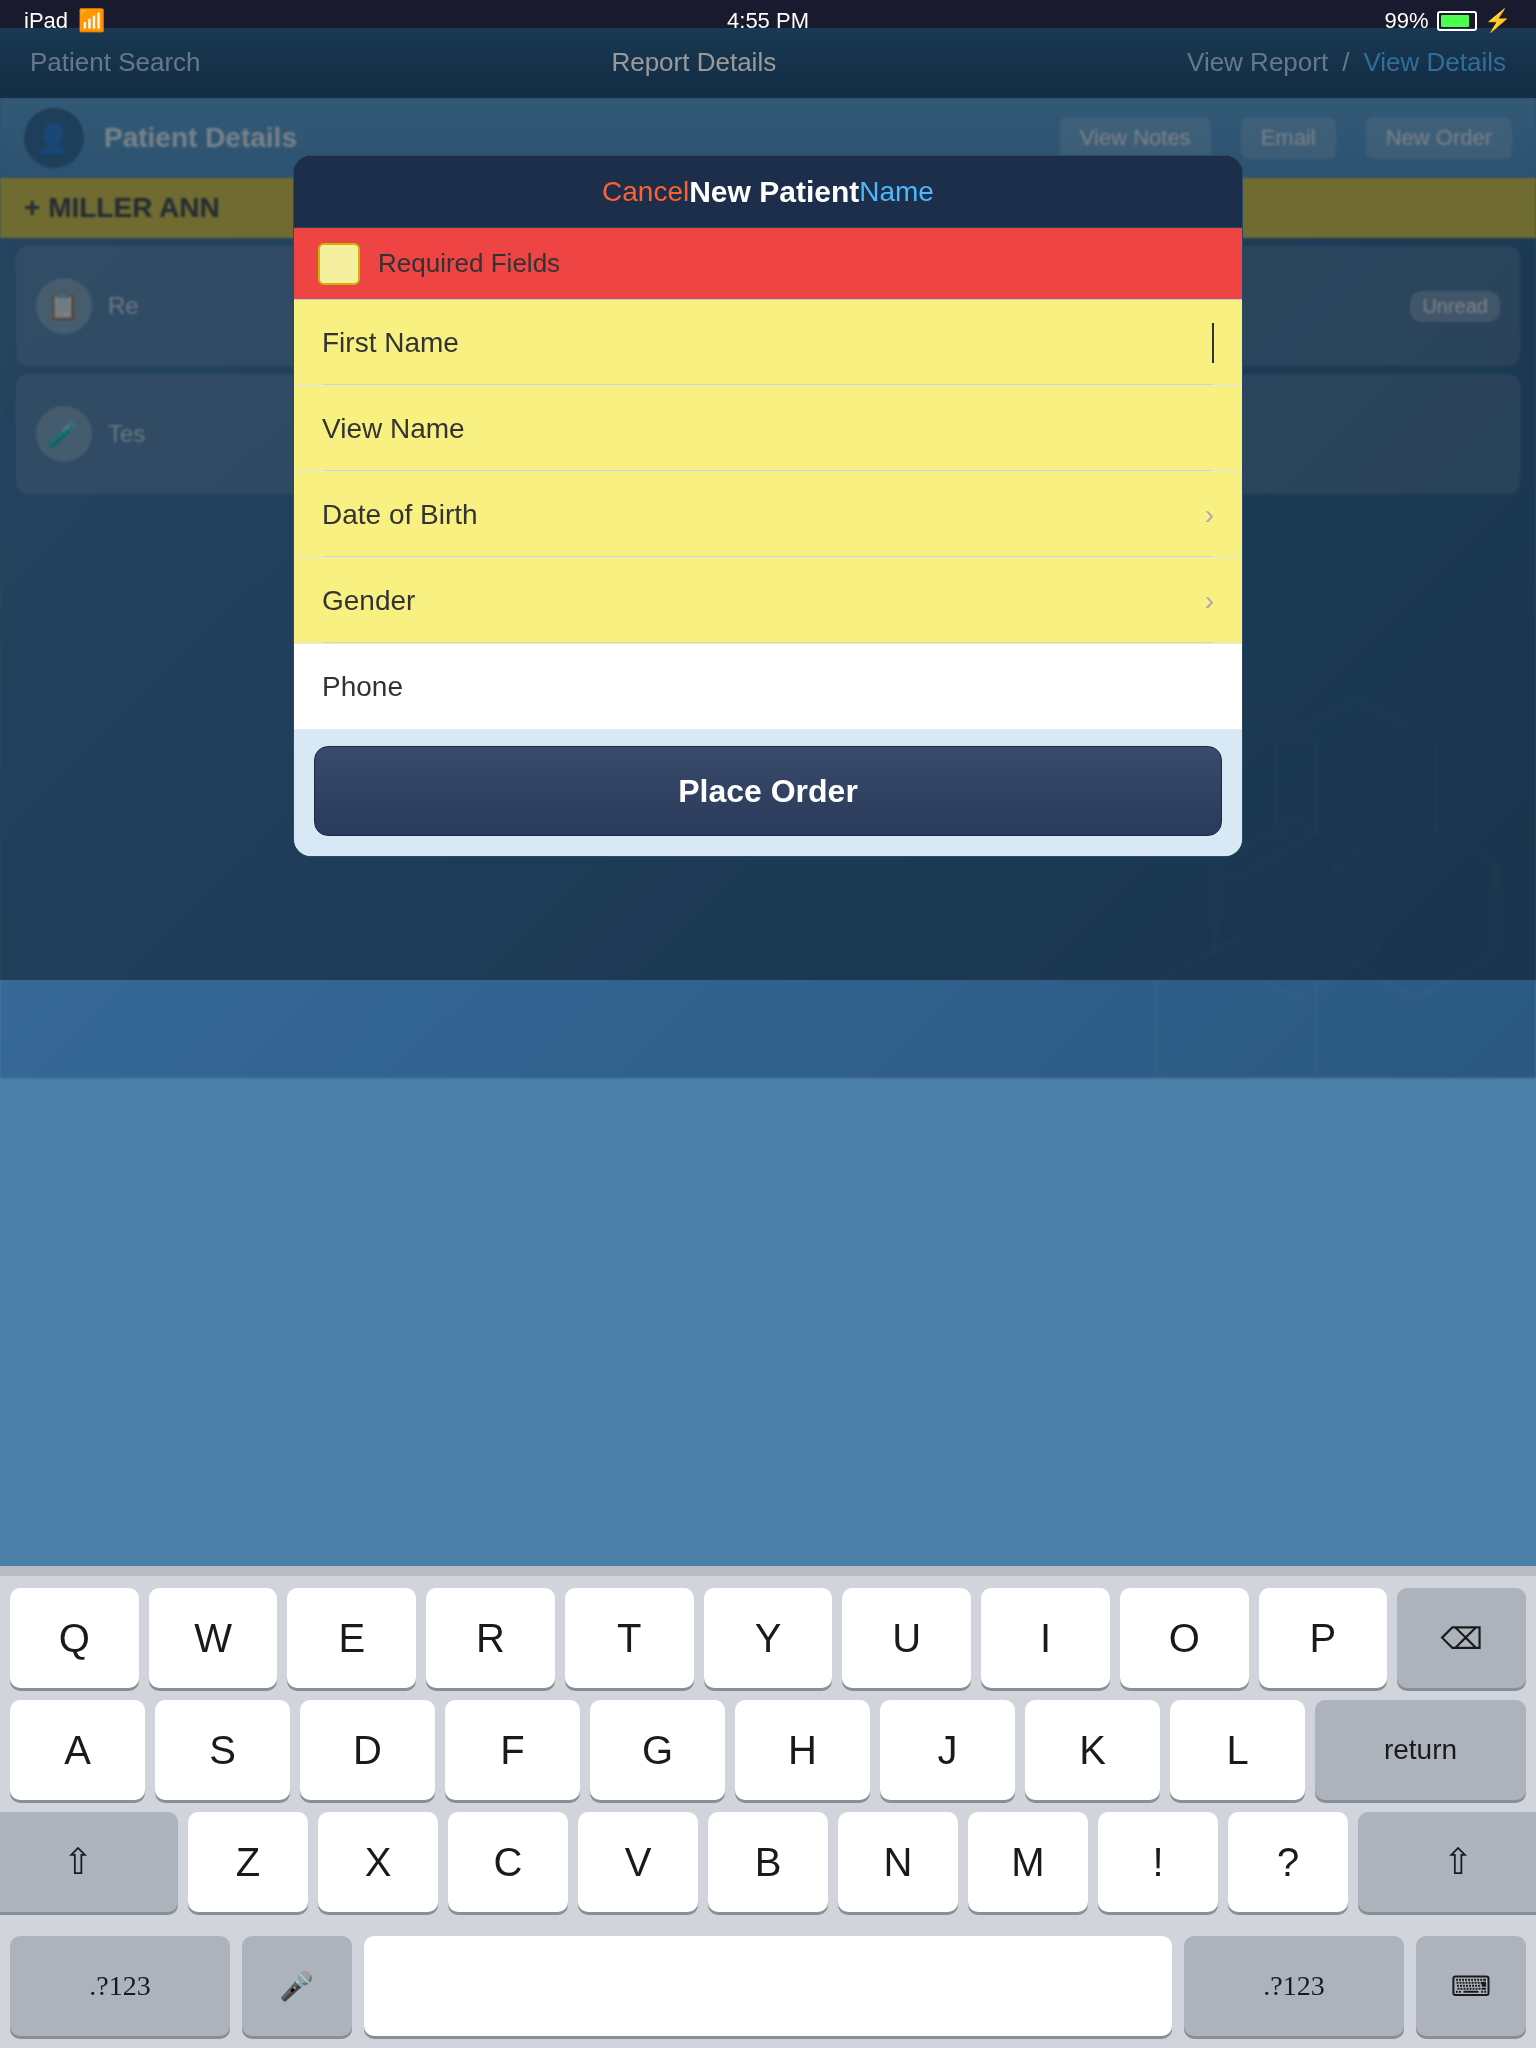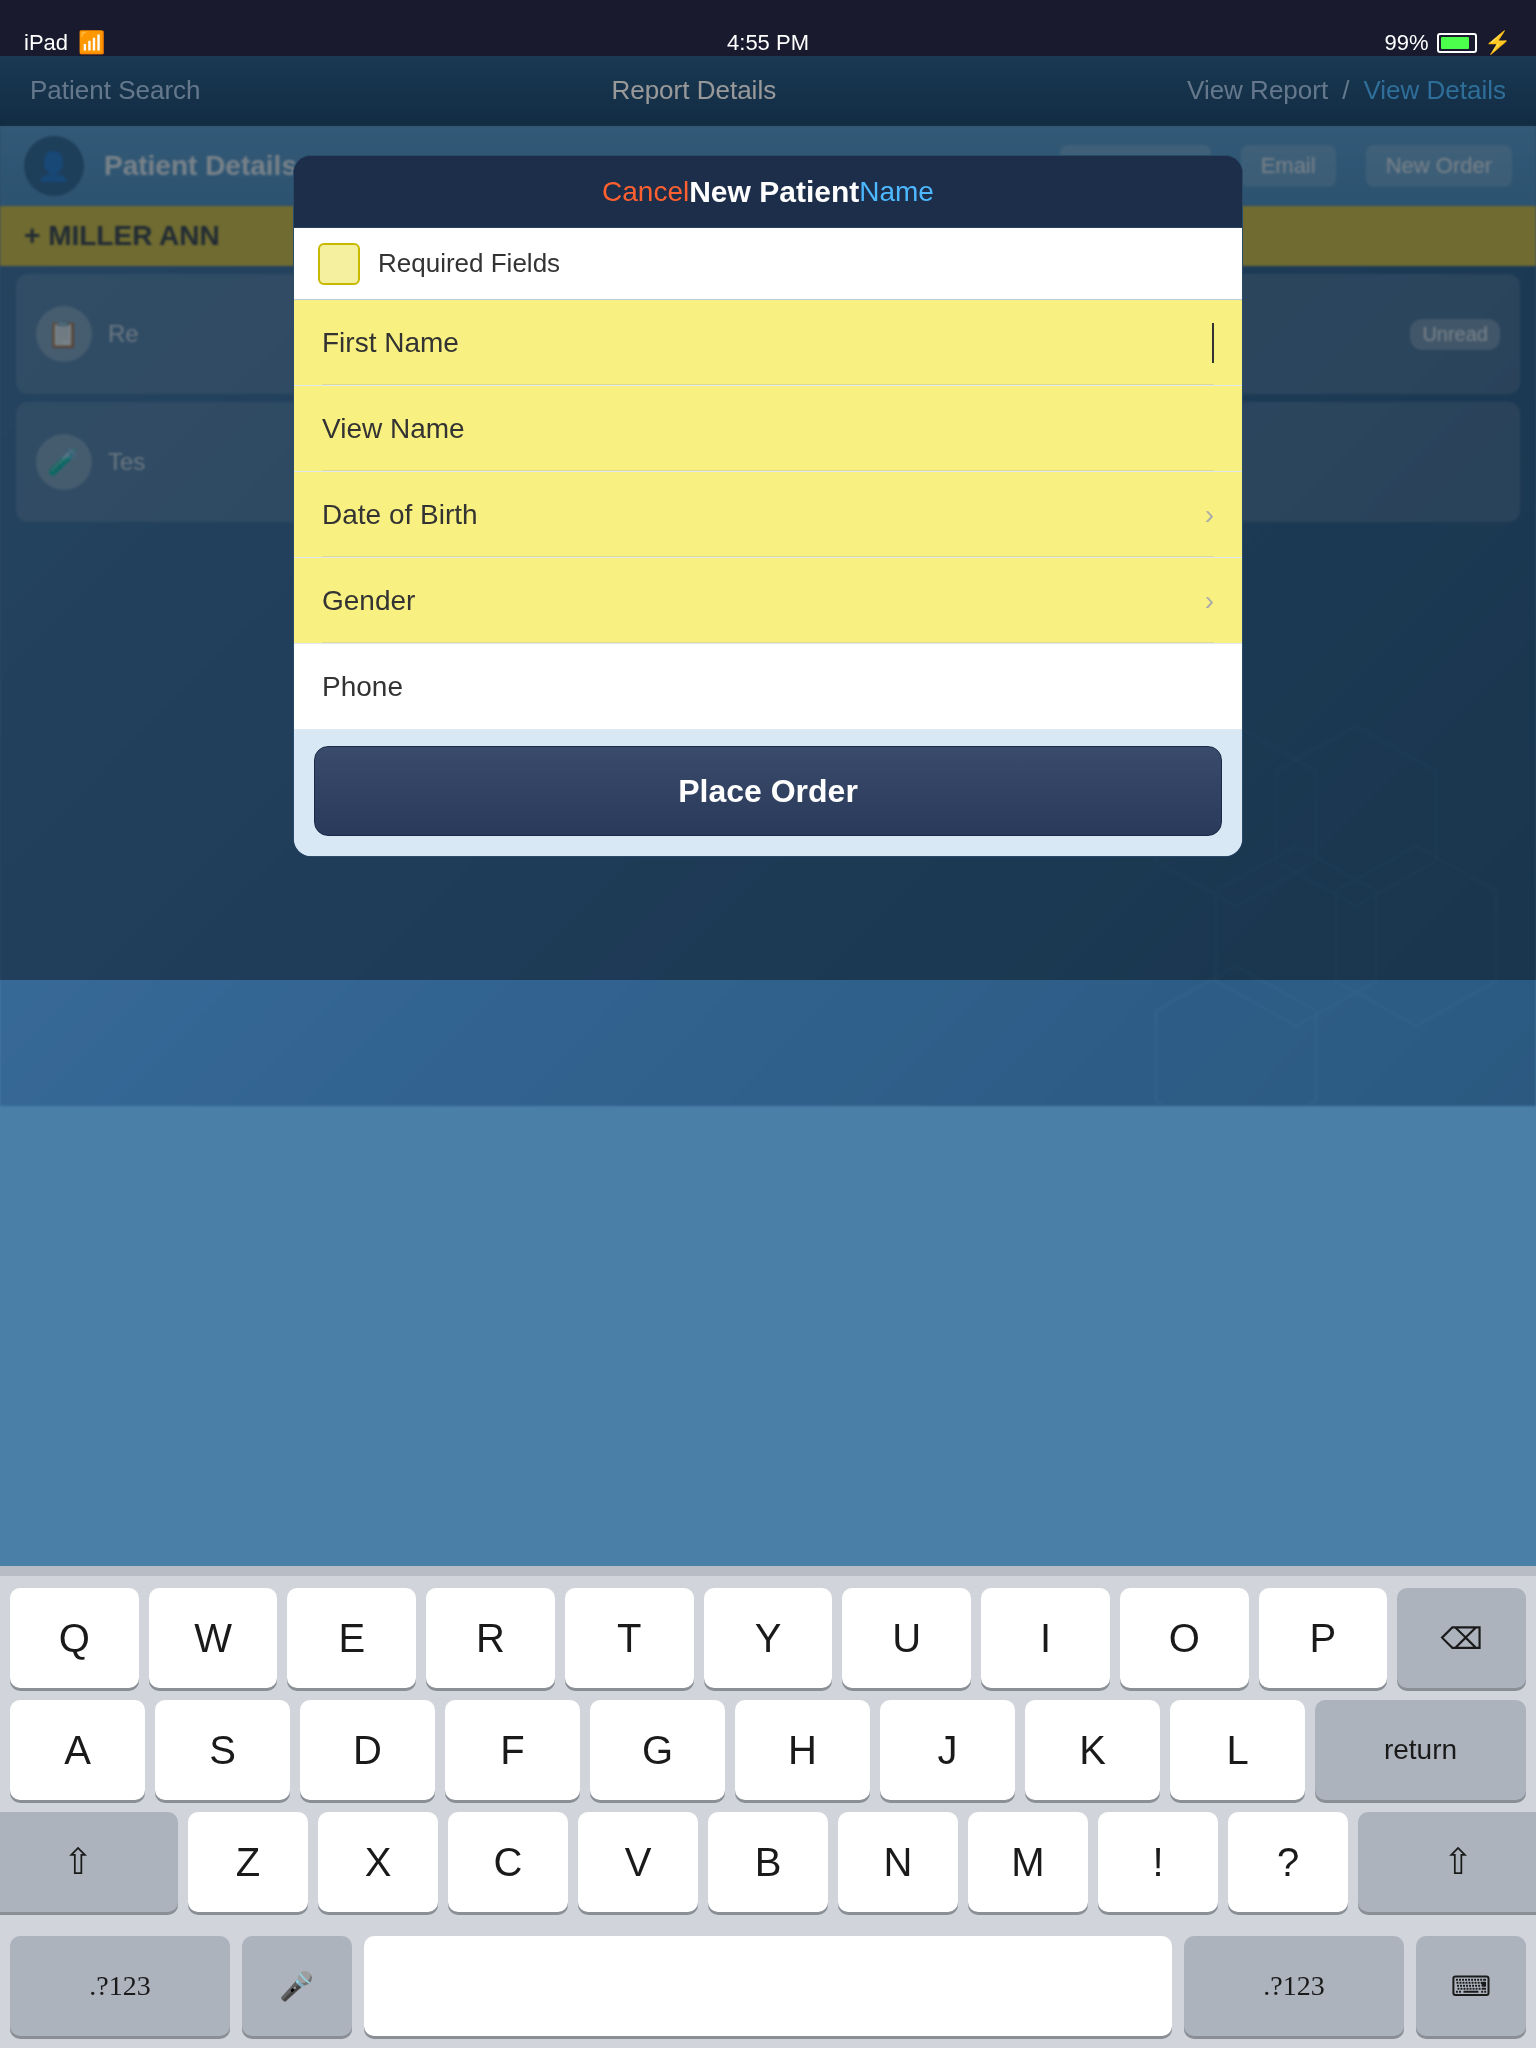--- a/index.html
+++ b/index.html
@@ -8,26 +8,26 @@
       height: 2048px;
       overflow: hidden;
       font-family: -apple-system, 'Helvetica Neue', Arial, sans-serif;
       background: #4a7fa8;
       position: relative;
     }
 
     
     .status-bar {
       width: 100%;
-      height: 56px;
+      height: 28px;
       background: #1a1a2e;
       display: flex;
-      align-items: flex-end;
+      align-items: flex-start;
       justify-content: space-between;
-      padding: 0 24px;
+      padding: 8px 24px;
       color: white;
       font-size: 22px;
       font-weight: 500;
       position: relative;
       z-index: 10;
     }
     .status-left { display: flex; align-items: center; gap: 10px; }
     .status-center { position: absolute; left: 50%; transform: translateX(-50%); }
     .status-right { display: flex; align-items: center; gap: 8px; }
     .battery-rect {
@@ -152,21 +152,21 @@
       font-weight: 500;
       cursor: pointer;
     }
 
     .modal-body {
       background: #d8e8f4;
       padding: 0;
     }
 
     .required-row {
-      background: #ffffff;
+      background: #ef4444;
       height: 72px;
       display: flex;
       align-items: center;
       padding: 0 24px;
       gap: 18px;
       border-bottom: 1px solid #b8cee0;
     }
     .required-checkbox {
       width: 42px; height: 42px;
       background: #f5f0a0;

